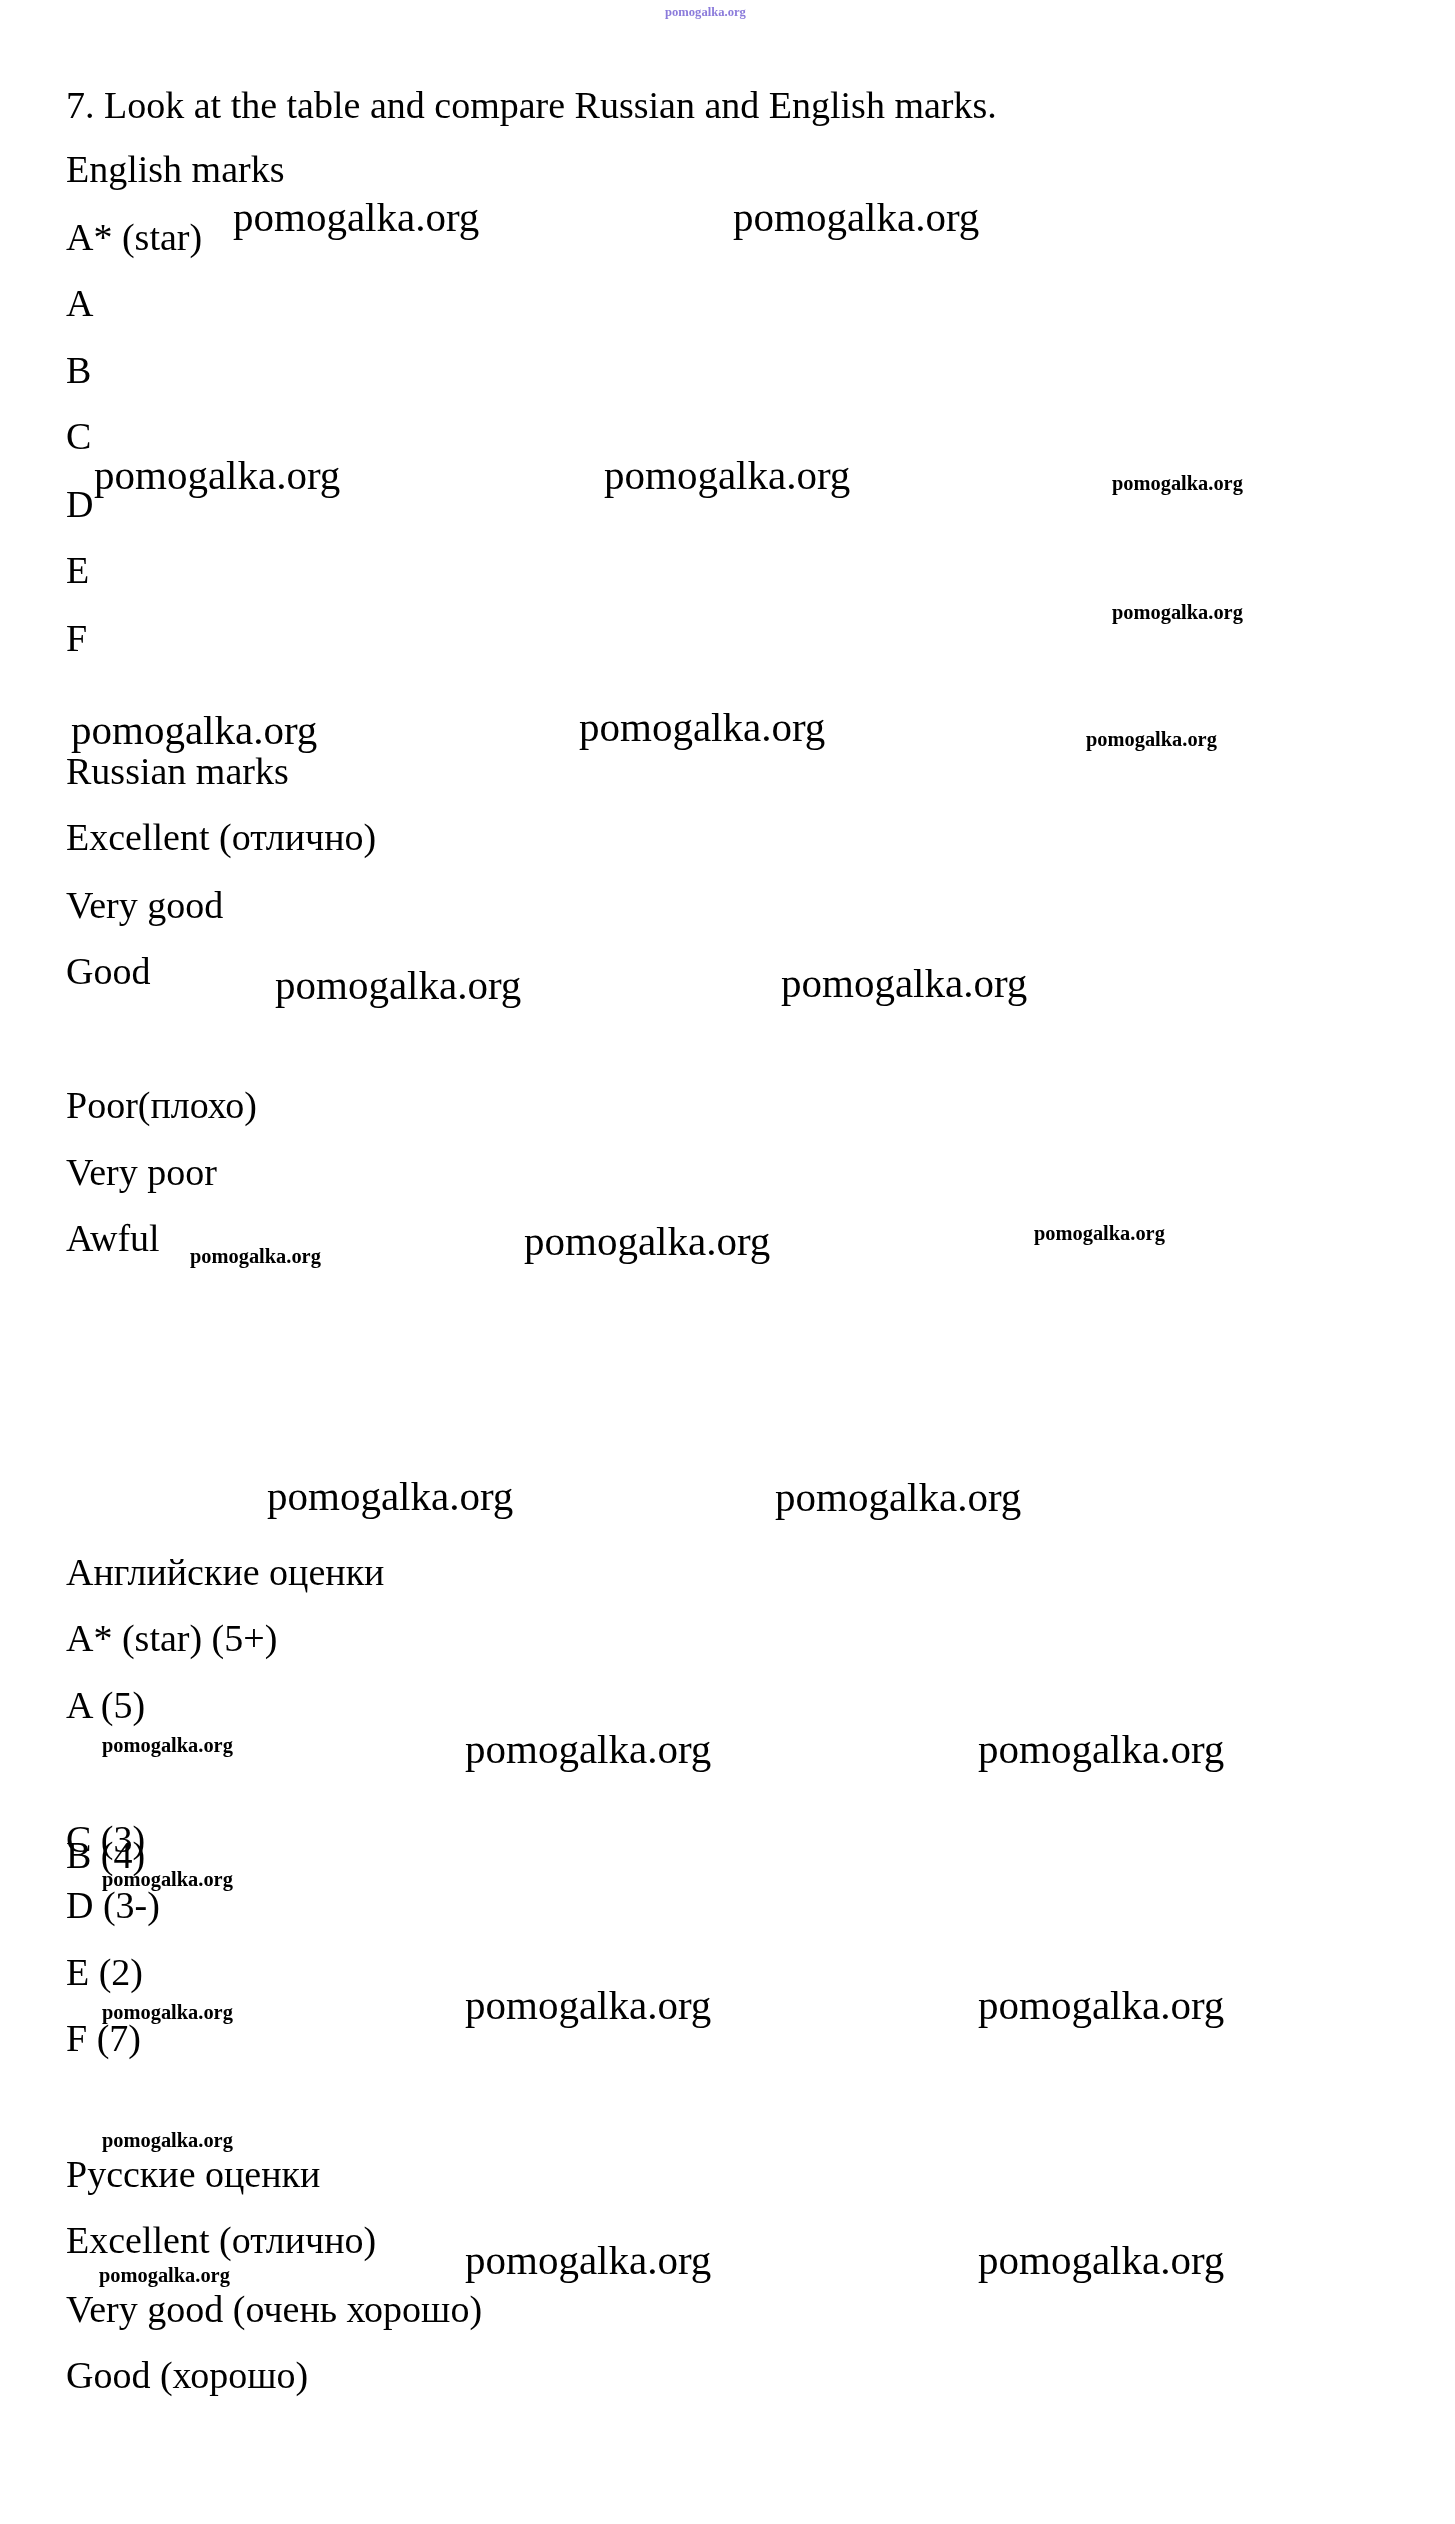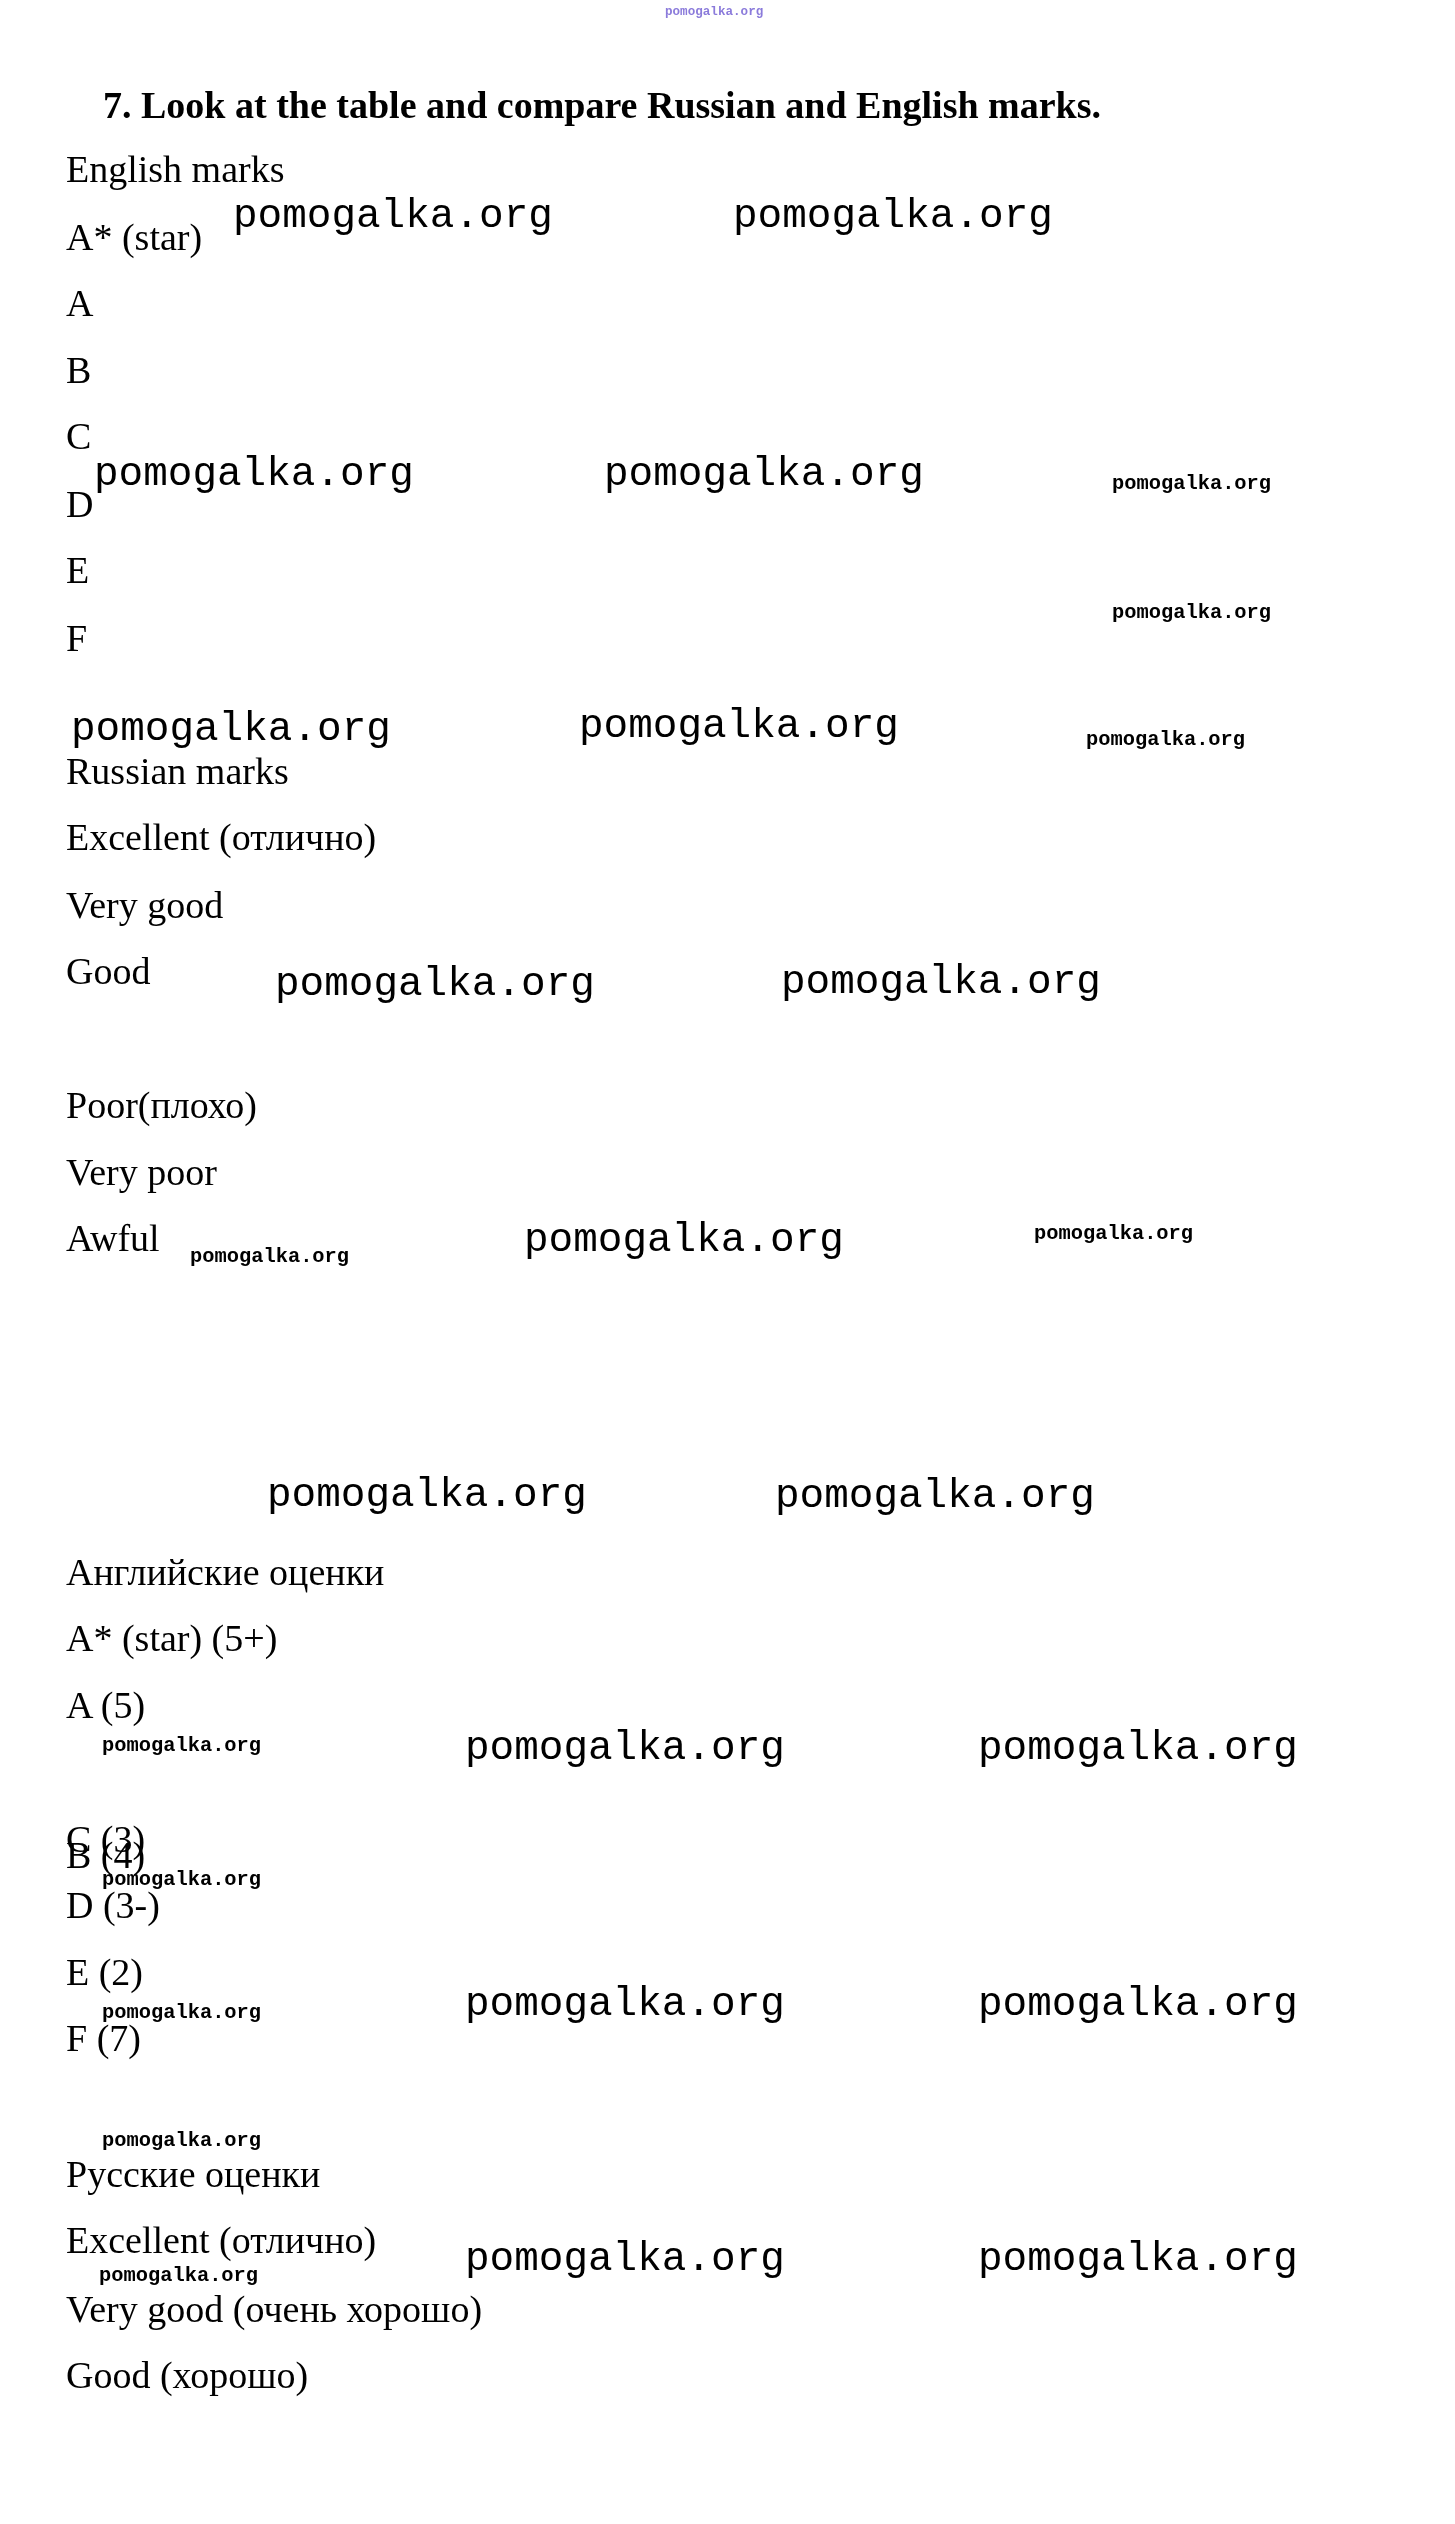--- a/index.html
+++ b/index.html
@@ -17,31 +17,30 @@
     font-family: "Liberation Serif", "DejaVu Serif", serif;
   }
   .line {
     position: absolute;
     left: 66px;
     font-size: 38px;
     line-height: 47px;
     white-space: nowrap;
   }
   .title {
-    font-weight: 700;
-    margin-left: 37px;
+    font-weight: 400;
   }
   .wrap {
     white-space: normal;
     max-width: 1156px;
     line-height: 68px;
   }
   .wm {
     position: absolute;
-    font-family: Liberation Mono, monospace;
+    font-family: Liberation Serif, serif;
     color: #000000;
     white-space: nowrap;
   }
   .wm-lg { font-size: 41px; font-weight: 400; }
   .wm-sm { font-size: 20.4px; font-weight: 700; }
   .wm-top { font-size: 12.6px; font-weight: 700; color: #8b7bdb; }
 </style>
 </head>
 <body>
 

